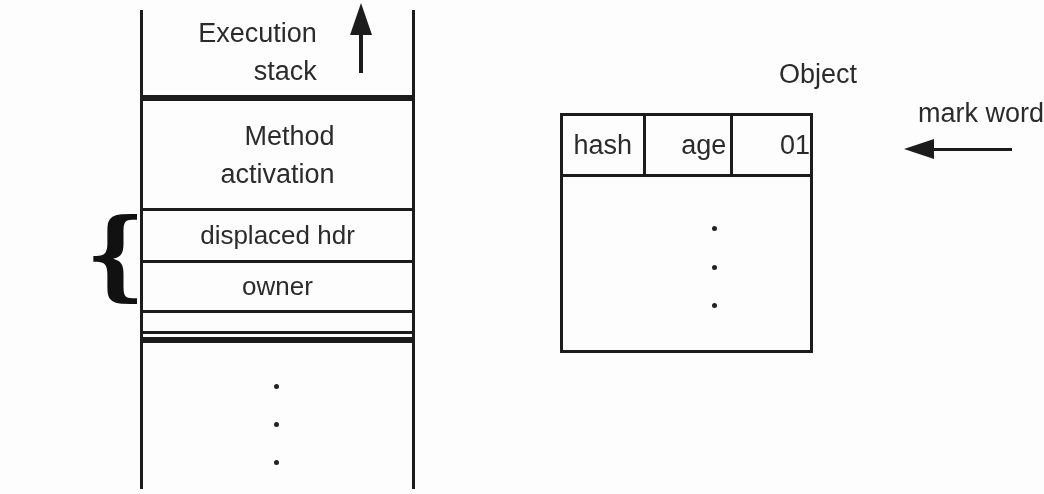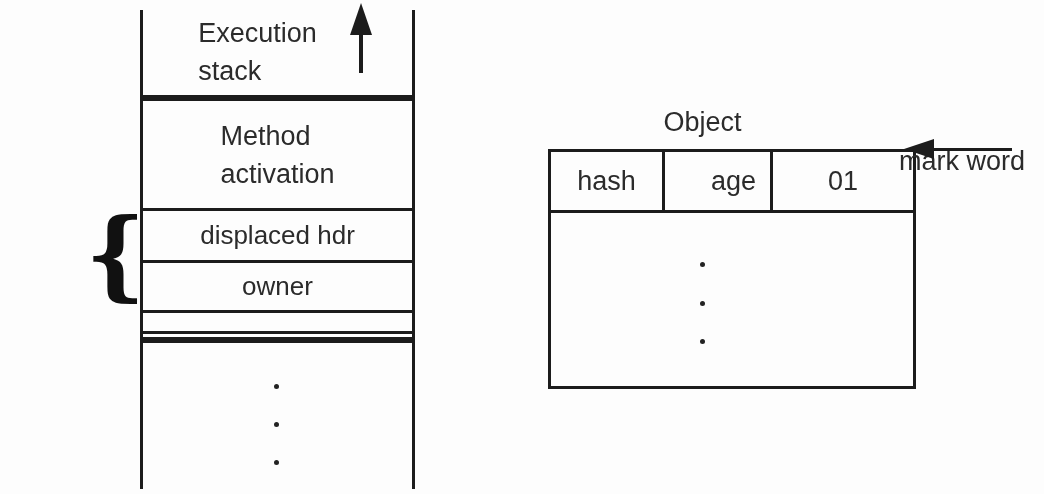--- a/index.html
+++ b/index.html
@@ -10,21 +10,21 @@
     background: #fdfdfd;
     overflow: hidden;
     font-family: "Liberation Sans", "DejaVu Sans", sans-serif;
     color: #2b2b2b;
   }
   .vline { position: absolute; width: 3px; background: #1c1c1c; }
   .hline { position: absolute; left: 140px; width: 275px; background: #1c1c1c; }
   .cell-label {
     position: absolute;
     display: flex; align-items: center; justify-content: center;
-    text-align: left;
+    text-align: right;
   }
   .preline { white-space: pre-line; }
   .fs27 { font-size: 27px; line-height: 38px; }
   .fs26 { font-size: 26px; line-height: 35px; }
   .dot { position: absolute; width: 5px; height: 5px; border-radius: 50%; background: #222222; }
   .arrow-up-head {
     position: absolute; width: 0; height: 0;
     border-left: 11px solid transparent;
     border-right: 11px solid transparent;
     border-bottom: 32px solid #1c1c1c;
@@ -53,21 +53,21 @@
     border: 3px solid #1c1c1c;
     box-sizing: border-box;
     background: transparent;
   }
   .obj-header { display: flex; height: 58px; border-bottom: 3px solid #1c1c1c; }
   .obj-cell {
     display: flex; align-items: center; justify-content: center;
     font-size: 27px; box-sizing: border-box; height: 100%;
   }
   .obj-cell.b-right { border-right: 3px solid #1c1c1c; }
-  .title-label { position: absolute; text-align: center; margin-top: 48px; }
+  .title-label { position: absolute; text-align: right; }
 </style>
 </head>
 <body>
 
 <div class="canvas">
 
   <div class="vline" style="left:140px; top:10px; height:479px;"></div>
   <div class="vline" style="left:412px; top:10px; height:479px;"></div>
 
   <div class="cell-label preline fs27" style="left:140px; top:8px; width:235px; height:88px;">Execution
@@ -94,25 +94,25 @@
   <div>
     <div class="dot" style="left:274px; top:384px;"></div>
     <div class="dot" style="left:274px; top:422px;"></div>
     <div class="dot" style="left:274px; top:460px;"></div>
   </div>
 
   <div class="brace" style="left:84px; top:205px;">{</div>
 
   <div class="title-label fs27" style="left:548px; top:55px; width:309px;">Object</div>
 
-  <div class="obj-table" style="left:548px; top:113px; width:368px; height:240px;margin-top:36px;">
+  <div class="obj-table" style="left:560px; top:113px; width:253px; height:240px;">
     <div class="obj-header">
       <div class="obj-cell b-right" style="width:114px;">hash</div>
       <div class="obj-cell b-right" style="width:108px;padding-left:32px;">age</div>
-      <div class="obj-cell" style="flex:1;">01</div>
+      <div class="obj-cell" style="flex:1;padding-left:47px;">01</div>
     </div>
     <div>
       <div class="dot" style="left:149px; top:110px;"></div>
       <div class="dot" style="left:149px; top:149px;"></div>
       <div class="dot" style="left:149px; top:187px;"></div>
     </div>
   </div>
 
   <div class="title-label fs27" style="left:880px; top:94px; width:164px;">mark word</div>
   <div>

